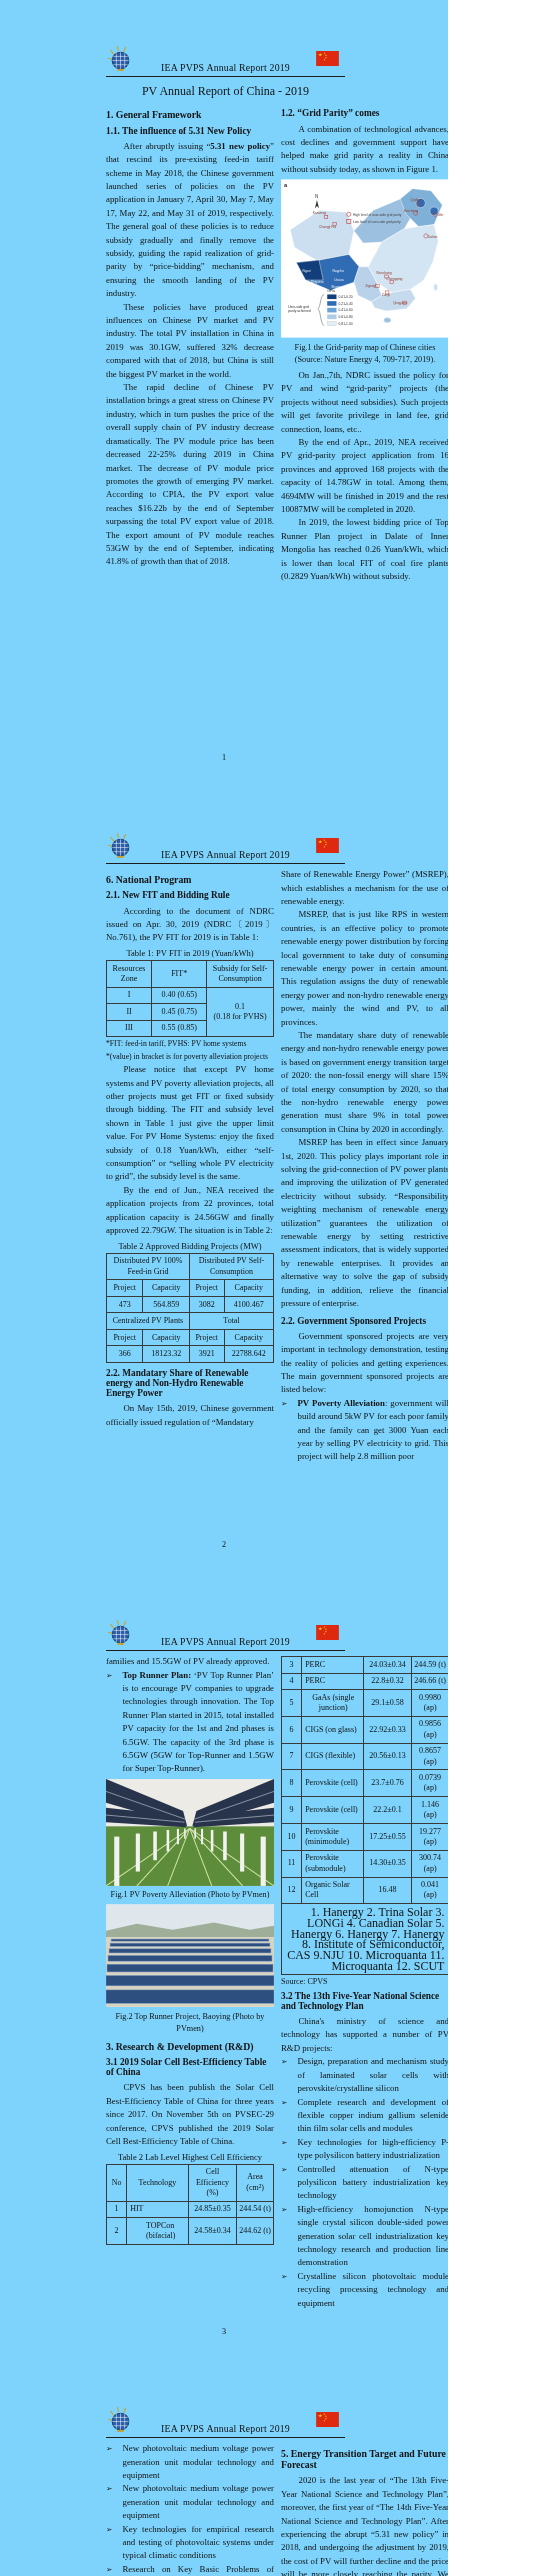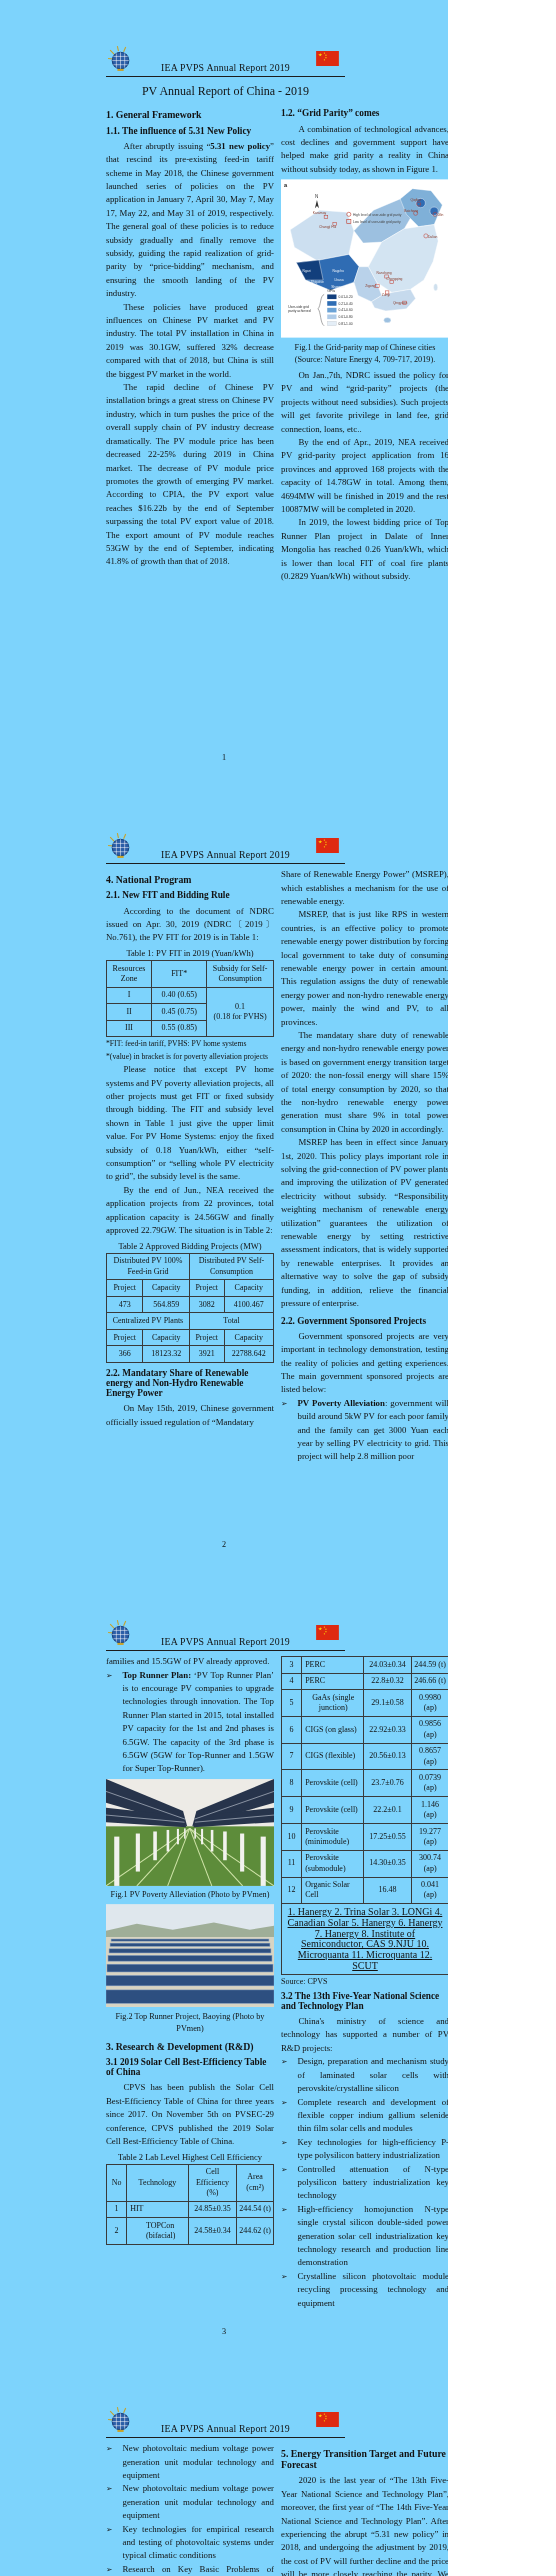--- a/index.html
+++ b/index.html
@@ -15,21 +15,21 @@
   .cols{display:flex;gap:7px;margin-top:4.1px;}
   .col{width:168px;flex:0 0 168px;}
   .h-sec{font-size:9.8px;font-weight:bold;margin:6.2px 0 4.1px 0;}
   .h-sub{font-size:9.3px;font-weight:bold;margin:5.2px 0 4.1px 0;}
   .para{font-size:8.8px;line-height:13.4px;text-align:justify;text-indent:17.5px;margin:0;}
   .para.cont{text-indent:0;}
   .b{font-weight:bold;}
   .tcap{font-size:8.5px;text-align:center;margin:3.1px 0 2.1px 0;}
   .tbl{width:100%;border-collapse:collapse;font-size:8px;line-height:10.3px;text-align:center;margin:1px 0;}
   .tbl th,.tbl td{border:0.8px solid #3a3a3a;padding:2.6px 1.5px;font-weight:normal;}
-  .tbl .fnote{font-size:10px;text-align:center;line-height:10.8px;padding:2.6px 3.6px;text-decoration:underline;}
+  .tbl .fnote{font-size:12px;text-align:right;line-height:10.8px;padding:2.6px 3.6px;}
   .pre{white-space:pre-line;}
   .note{font-size:7.7px;line-height:12px;margin:0.5px 0;}
   .src{font-size:8px;margin:1.5px 0 4.1px 0;}
   .blt{display:flex;margin:0;}
   .blt .g{flex:0 0 16.5px;font-size:7.7px;line-height:13.4px;font-family:"DejaVu Sans",sans-serif;}
   .blt .t{flex:1;font-size:8.8px;line-height:13.4px;text-align:justify;}
   .figure{margin:3.1px 0 1px 0;}
   .figcap{font-size:8.2px;text-align:center;line-height:12px;margin:1.5px 0 3.1px 0;}
   .pagenum{position:absolute;bottom:25px;left:0;right:0;text-align:center;font-size:8.2px;}
   svg text{font-family:"Liberation Sans","DejaVu Sans",sans-serif;}
@@ -203,21 +203,21 @@
           <polygon points="8,4 10,10 4,6.5 12,6.5 6,10" fill="#ffde00"></polygon>
           <circle cx="16" cy="4" r="1.2" fill="#ffde00"></circle>
             <circle cx="19" cy="8" r="1.2" fill="#ffde00"></circle>
             <circle cx="19" cy="13" r="1.2" fill="#ffde00"></circle>
             <circle cx="16" cy="17" r="1.2" fill="#ffde00"></circle>
         </svg>
       </span>
     </div>
     <div class="cols">
       <div class="col">
-        <div class="h-sec">4. National Program</div>
+        <div class="h-sec">6. National Program</div>
         <div class="h-sub">2.1. New FIT and Bidding Rule</div>
         <p class="para">According to the document of NDRC issued on Apr. 30, 2019 (NDRC〔2019〕No.761), the PV FIT for 2019 is in Table 1:</p>
         <div class="tcap">Table 1: PV FIT in 2019 (Yuan/kWh)</div>
         <table class="tbl">
           <tbody>
               <tr>
             <th style="width:27%">Resources Zone</th>
             <th style="width:33%">FIT*</th>
             <th>Subsidy for Self-Consumption</th>
           </tr>

